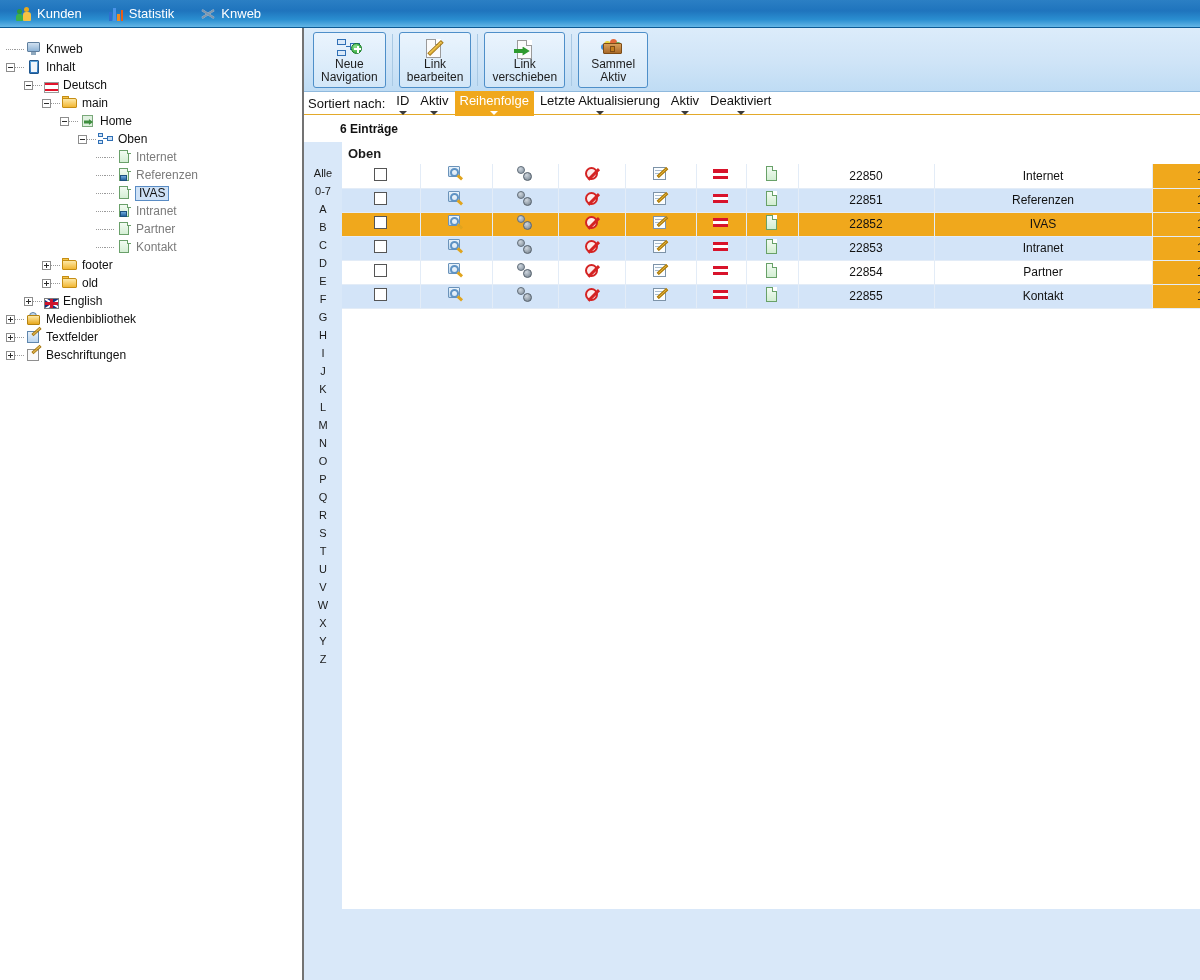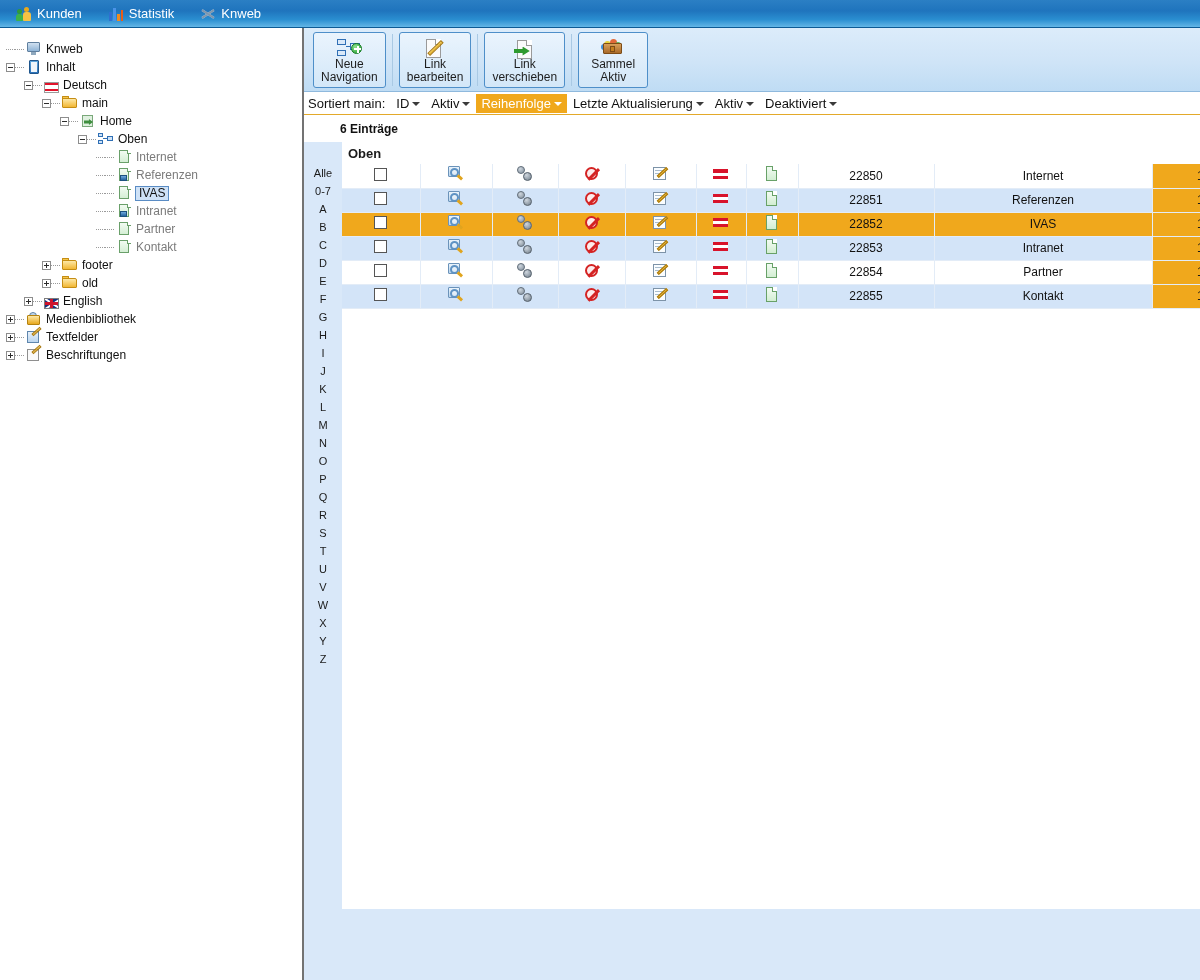--- a/index.html
+++ b/index.html
@@ -203,21 +203,21 @@
   
   #sortbar {
     position:absolute; left:0; top:65px; width:898px; height:22px;
     background:#ffffff; border-bottom:1px solid #e3a92a;
     display:flex; align-items:center; font-size:13px; padding-left:4px;
     white-space:nowrap;
   }
   #sortbar .lbl { margin-right:6px; }
   .sortopt {
     display:flex; align-items:center; gap:3px;
-    padding:2px 5px; margin-right:1px; cursor:pointer;
+    padding:2px 5px; margin-right:1px; cursor:pointer;flex-direction:column;
   }
   .sortopt.active { background:#f0a81c; color:#ffffff; }
   .caret { width:0;height:0;border-left:4px solid transparent;border-right:4px solid transparent;
      border-top:4px solid #3a3a3a; display:inline-block; }
   .sortopt.active .caret { border-top-color:#ffffff; }
 
   
   #countrow {
     position:absolute; left:0; top:88px; width:898px; height:26px;
     background:#ffffff; display:flex; align-items:center;
@@ -553,21 +553,21 @@
           <i class="d3"></i>
           <i class="bx"></i>
           <i class="hd"></i>
       </span>
       <span>Sammel</span>
       <span>Aktiv</span>
     </div>
   </div>
 
   <div id="sortbar">
-    <span class="lbl">Sortiert main:</span>
+    <span class="lbl">Sortiert nach:</span>
     <div id="sortopts" style="display:flex;align-items:center;">
         <div class="sortopt">
           <span>ID</span>
           <span class="caret"></span>
         </div>
         <div class="sortopt">
           <span>Aktiv</span>
           <span class="caret"></span>
         </div>
         <div class="sortopt active">

